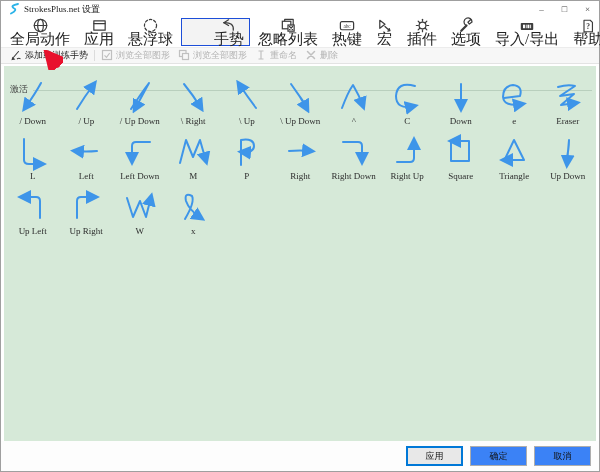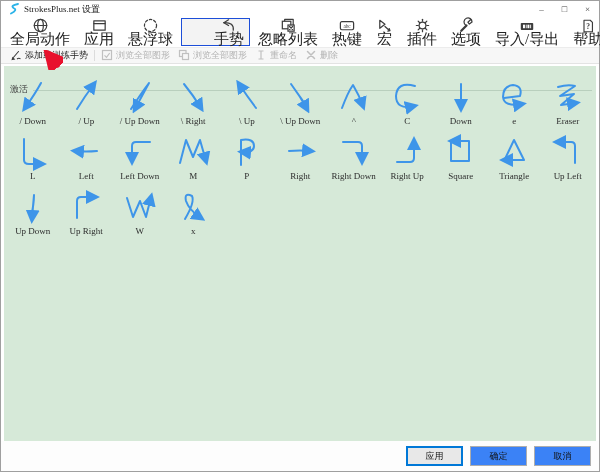--- a/index.html
+++ b/index.html
@@ -519,38 +519,38 @@
                 <path d="M0 0 L7 3.5 L0 7 Z" fill="#3e95e9"></path>
               </marker>
             </defs>
             <path d="M14 25 L23 6 L33 26 L13 26" fill="none" stroke="#3e95e9" stroke-width="2" stroke-linecap="round" stroke-linejoin="round" marker-end="url(#ah20)"></path>
           </svg>
           <div class="glabel">Triangle</div>
         </div>
         <div class="gcell">
           <svg width="46" height="38" viewBox="0 0 46 36">
             <defs>
+              <marker id="ah22" markerWidth="7" markerHeight="7" refX="4.5" refY="3.5" orient="auto">
+                <path d="M0 0 L7 3.5 L0 7 Z" fill="#3e95e9"></path>
+              </marker>
+            </defs>
+            <path d="M21 28 Q24 15 24 6 Q23 17 22 30" fill="none" stroke="#3e95e9" stroke-width="2" stroke-linecap="round" stroke-linejoin="round" marker-end="url(#ah22)"></path>
+          </svg>
+          <div class="glabel">Up Down</div>
+        </div>
+        <div class="gcell">
+          <svg width="46" height="38" viewBox="0 0 46 36">
+            <defs>
               <marker id="ah23" markerWidth="7" markerHeight="7" refX="4.5" refY="3.5" orient="auto">
                 <path d="M0 0 L7 3.5 L0 7 Z" fill="#3e95e9"></path>
               </marker>
             </defs>
             <path d="M30 29 L30 12 Q30 8 26 8 L12 8" fill="none" stroke="#3e95e9" stroke-width="2" stroke-linecap="round" stroke-linejoin="round" marker-end="url(#ah23)"></path>
           </svg>
           <div class="glabel">Up Left</div>
-        </div>
-        <div class="gcell">
-          <svg width="46" height="38" viewBox="0 0 46 36">
-            <defs>
-              <marker id="ah22" markerWidth="7" markerHeight="7" refX="4.5" refY="3.5" orient="auto">
-                <path d="M0 0 L7 3.5 L0 7 Z" fill="#3e95e9"></path>
-              </marker>
-            </defs>
-            <path d="M21 28 Q24 15 24 6 Q23 17 22 30" fill="none" stroke="#3e95e9" stroke-width="2" stroke-linecap="round" stroke-linejoin="round" marker-end="url(#ah22)"></path>
-          </svg>
-          <div class="glabel">Up Down</div>
         </div>
         <div class="gcell">
           <svg width="46" height="38" viewBox="0 0 46 36">
             <defs>
               <marker id="ah24" markerWidth="7" markerHeight="7" refX="4.5" refY="3.5" orient="auto">
                 <path d="M0 0 L7 3.5 L0 7 Z" fill="#3e95e9"></path>
               </marker>
             </defs>
             <path d="M14 29 L14 12 Q14 8 18 8 L32 8" fill="none" stroke="#3e95e9" stroke-width="2" stroke-linecap="round" stroke-linejoin="round" marker-end="url(#ah24)"></path>
           </svg>

